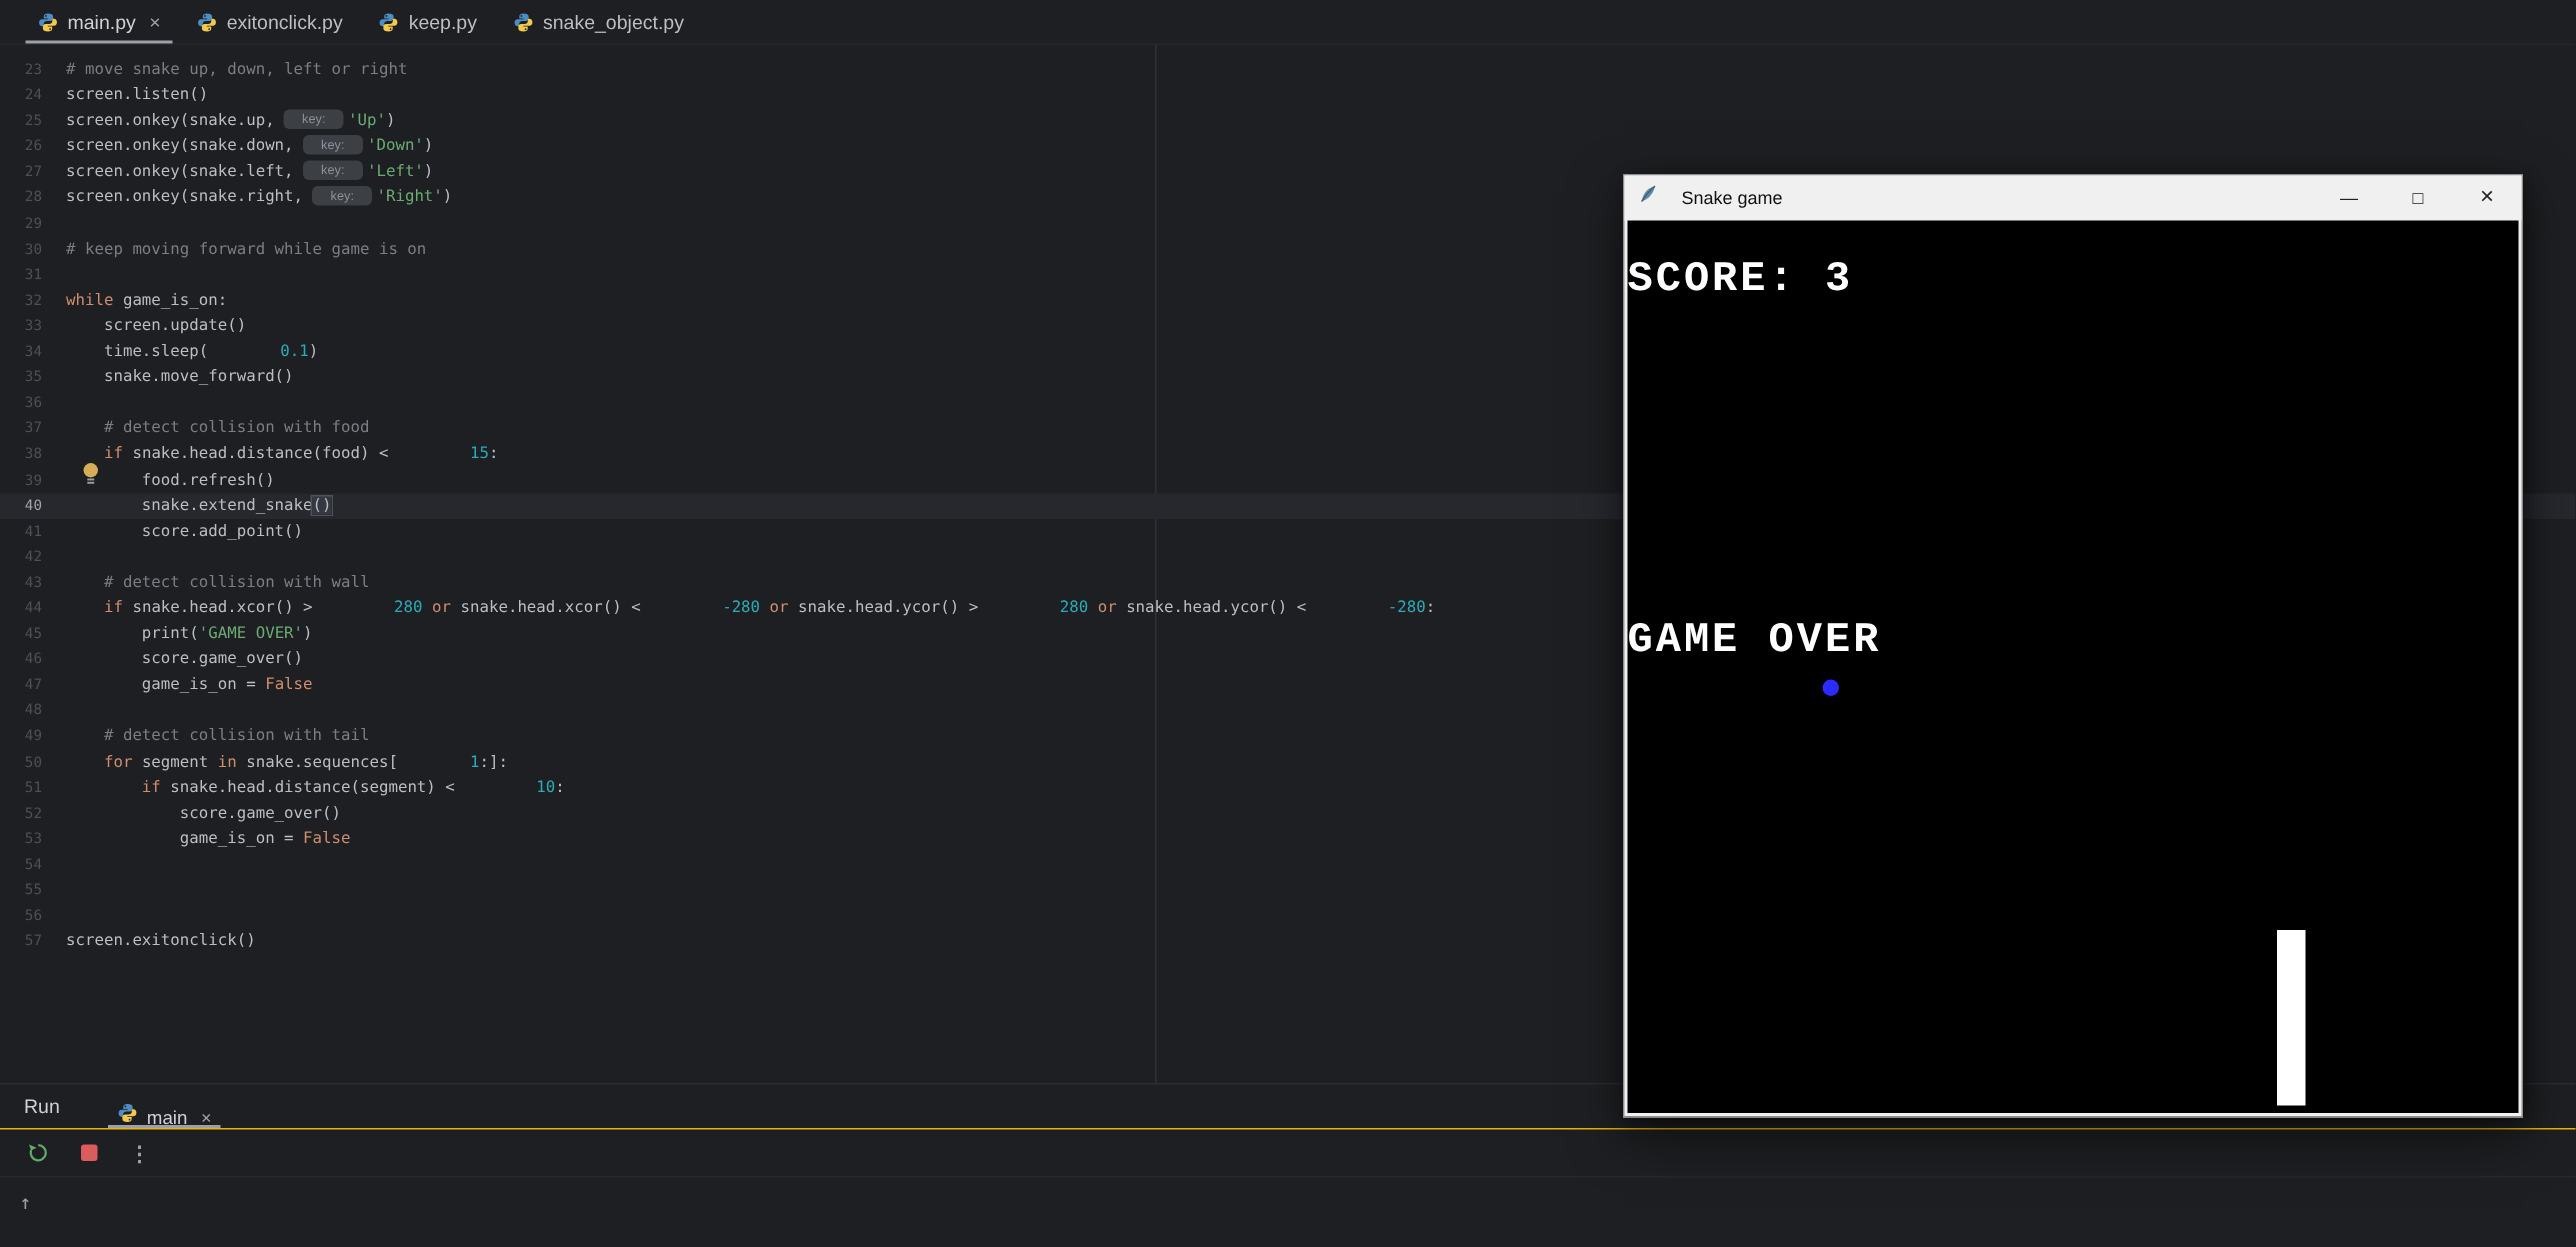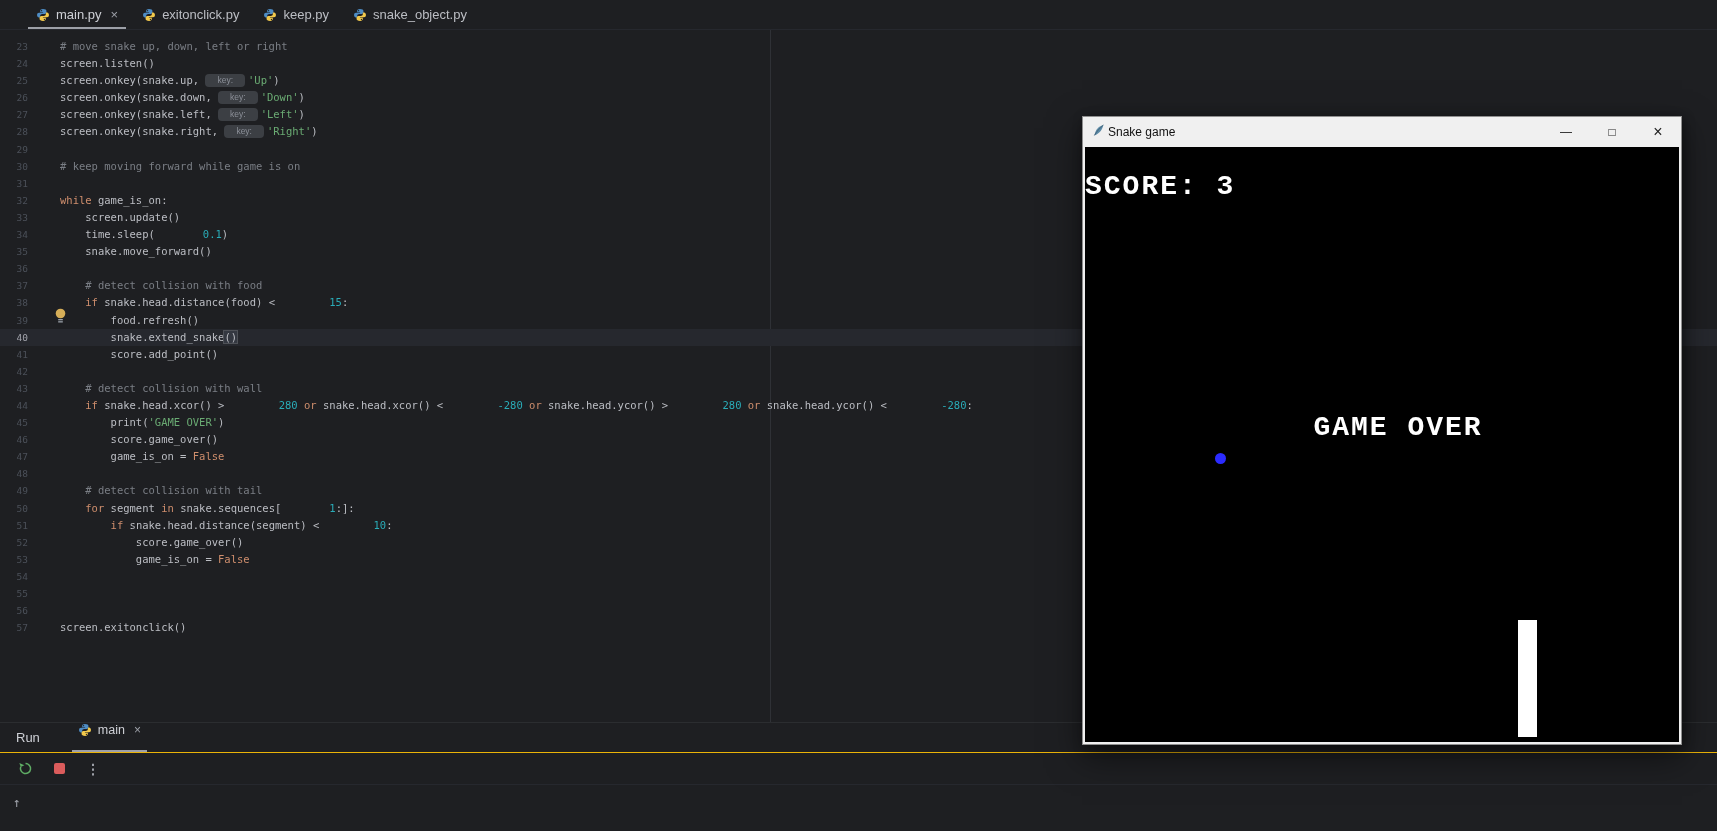--- a/index.html
+++ b/index.html
@@ -1,34 +1,34 @@
 <!DOCTYPE html>
 <html><head>
 <meta charset="utf-8">
 <style>
   * { margin:0; padding:0; box-sizing:border-box; }
   html,body { width:1717px; height:831px; background:#1e1f22; overflow:hidden;
               font-family:"Liberation Sans", sans-serif; }
 
   
   #tabbar { position:absolute; top:0; left:0; right:0; height:30px; display:flex;
-            align-items:stretch; padding-left:24px; border-bottom:1px solid #26282e; background:#1e1f22; }
+            align-items:stretch; padding-left:13px; border-bottom:1px solid #26282e; background:#1e1f22; }
   .tab { display:flex; align-items:center; gap:6px; padding:0 12px; font-size:13px;
          color:#bcbec4; position:relative; cursor:default; }
   .tab.active { color:#ced0d6; }
   .tab.active::after { content:""; position:absolute; left:4px; right:4px; bottom:0;
                        height:2px; background:#9da0a8; }
   .tab-close { font-size:13px; color:#9da0a8; margin-left:3px; }
 
   
   #editor { position:absolute; top:30px; left:0; right:0; bottom:109px; overflow:hidden; background:#1e1f22; }
   #guide { position:absolute; top:0; bottom:0; left:770px; width:1px; background:#2f3136; }
   #lines { position:absolute; top:8px; left:0; right:0;
            font-family:"DejaVu Sans Mono", monospace; font-size:10.5px; line-height:17.1px; white-space:pre; }
-  .line { display:flex; height:17.1px; align-items:flex-end;gap:16px; }
+  .line { display:flex; height:17.1px; align-items:flex-end; }
   .line.active { background:#26282e; }
   .ln { flex:0 0 34px; width:34px; text-align:right; color:#4b5059; font-size:9.5px; padding-right:6px; }
   .line.active .ln { color:#a1a3ab; }
   .code { padding-left:10px; color:#bcbec4; }
   .c-txt { color:#bcbec4;margin-top:35px; }
   .c-com { color:#7a7e85; }
   .c-kw  { color:#cf8e6d; }
   .c-num { color:#2aacb8;padding-left:48px; }
   .c-str { color:#6aab73; }
   .c-brace { color:#bcbec4; background:#343841; box-shadow:0 0 0 1px #4e5157; }
@@ -36,46 +36,46 @@
             border-radius:4px; padding:1px 12px; margin-right:3px; display:inline-block;
             vertical-align:1px; font-family:"Liberation Sans", sans-serif; }
   #bulb { position:absolute; left:54px; top:278px; width:14px; height:16px; }
 
   
   #runpanel { position:absolute; left:0; right:0; bottom:0; height:109px;
               border-top:1px solid #2b2d30; background:#1e1f22; }
   .run-header { height:30px; display:flex; align-items:stretch; padding-left:16px;
                 border-bottom:1px solid #eab308; }
   .run-title { font-size:13px; color:#ced0d6; display:flex; align-items:center; margin-right:28px; }
-  .run-tab { position:relative; display:flex; align-items:flex-start; gap:6px; padding:0 10px;
+  .run-tab { position:relative; display:flex; align-items:flex-end; gap:6px; padding:0 10px;
              font-size:12.5px; color:#ced0d6; }
   .run-tab::after { content:""; position:absolute; left:4px; right:4px; bottom:0; height:2px; background:#9da0a8; }
   .run-tab .tab-close { font-size:12px; }
   .run-toolbar { height:32px; display:flex; align-items:center; gap:16px; padding-left:16px;
                  border-bottom:1px solid #26282e; }
   .icon-btn { display:flex; align-items:center; justify-content:center; width:18px; height:18px; }
   .stop-square { width:11px; height:11px; background:#db5c5c; border-radius:2px; }
   .kebab { color:#9da0a8; font-size:14px; font-weight:bold; }
   .console { position:relative; padding:6px 0 0 52px; font-family:"DejaVu Sans Mono", monospace;
              font-size:13.5px; line-height:20px; color:#bcbec4; white-space:pre; }
   .console-up { position:absolute; left:13px; top:8px; color:#9da0a8; font-size:13px; }
 
   
   #gamewin { position:absolute; left:1082px; top:116px; width:600px; height:629px;
              background:#f0f0f0; border:1px solid #8f8f8f; z-index:10;
              box-shadow:0 12px 32px rgba(0,0,0,0.5), 2px 2px 10px rgba(0,0,0,0.35); }
   .titlebar { height:30px; display:flex; align-items:center; padding-left:9px; background:#f0f0f0; }
-  .title-text { font-size:12px; color:#111; margin-left:3px; flex:1; }
+  .title-text { font-size:12px; color:#111; margin-left:16px; flex:1; }
   .win-btn { width:46px; height:30px; display:flex; align-items:center; justify-content:center;
              font-size:12px; color:#222; }
   .win-btn.close-btn { font-size:16px; }
   .canvas { position:absolute; left:2px; right:2px; top:30px; bottom:2px; background:#000; overflow:hidden; }
   .score-text { position:absolute; top:24px; left:0; width:100%; text-align:left; color:#ffffff;
                 font-family:"Liberation Mono", monospace; font-weight:bold; font-size:28px; letter-spacing:2px; }
-  .gameover-text { position:absolute; top:265px; left:16px; width:100%; text-align:center; color:#ffffff;
+  .gameover-text { position:absolute; top:265px; left:0; width:100%; text-align:left; color:#ffffff;
                    font-family:"Liberation Mono", monospace; font-weight:bold; font-size:28px; letter-spacing:2px; }
   .food { position:absolute; left:130px; top:306px; width:11px; height:11px; border-radius:50%; background:#2b2bff; }
   .snake { position:absolute; left:433px; top:473px; width:19px; height:117px; background:#ffffff; }
 </style>
 </head>
 <body>
 
 <div id="ide">
 
   <div id="tabbar">

